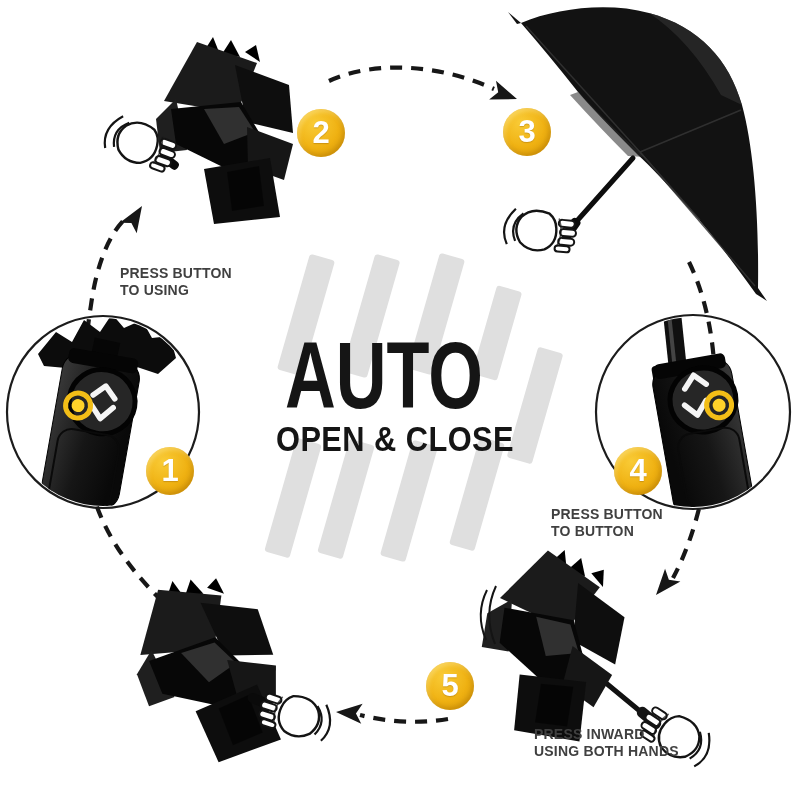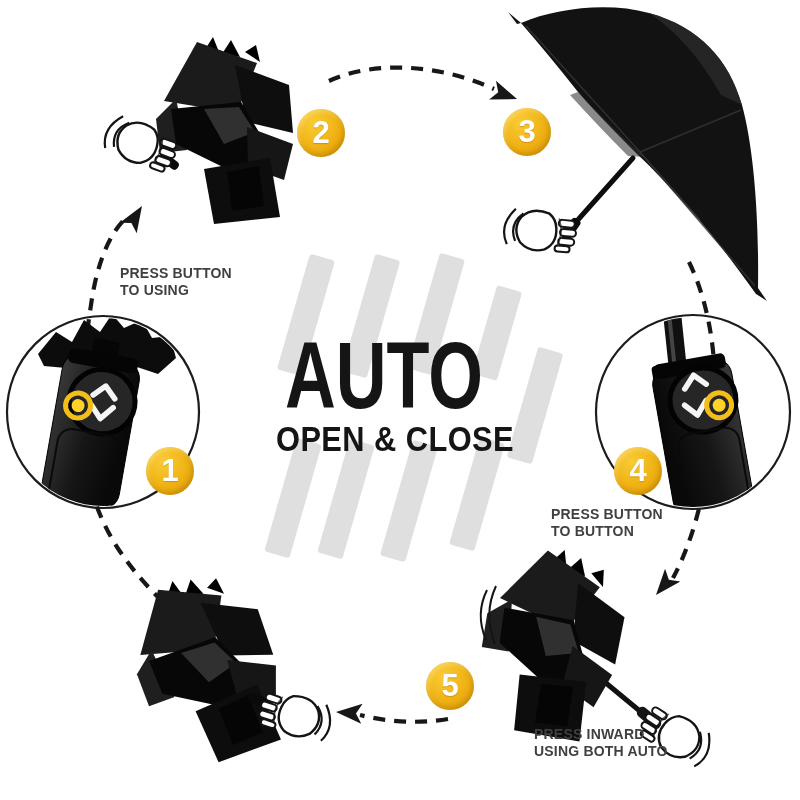--- a/index.html
+++ b/index.html
@@ -186,21 +186,21 @@
   <div class="step-label" style="left:120px;top:265px;">
     <span>PRESS BUTTON</span>
     <span>TO USING</span>
   </div>
   <div class="step-label" style="left:551px;top:506px;">
     <span>PRESS BUTTON</span>
     <span>TO BUTTON</span>
   </div>
   <div class="step-label" style="left:502px;top:726px;margin-left:32px;">
     <span>PRESS INWARD</span>
-    <span>USING BOTH AUTO</span>
+    <span>USING BOTH HANDS</span>
   </div>
 
   <div class="badge" style="left:146px;top:447px;">1</div>
   <div class="badge" style="left:297px;top:109px;">2</div>
   <div class="badge" style="left:503px;top:108px;">3</div>
   <div class="badge" style="left:614px;top:447px;">4</div>
   <div class="badge" style="left:426px;top:662px;">5</div>
 
 </div>
 

